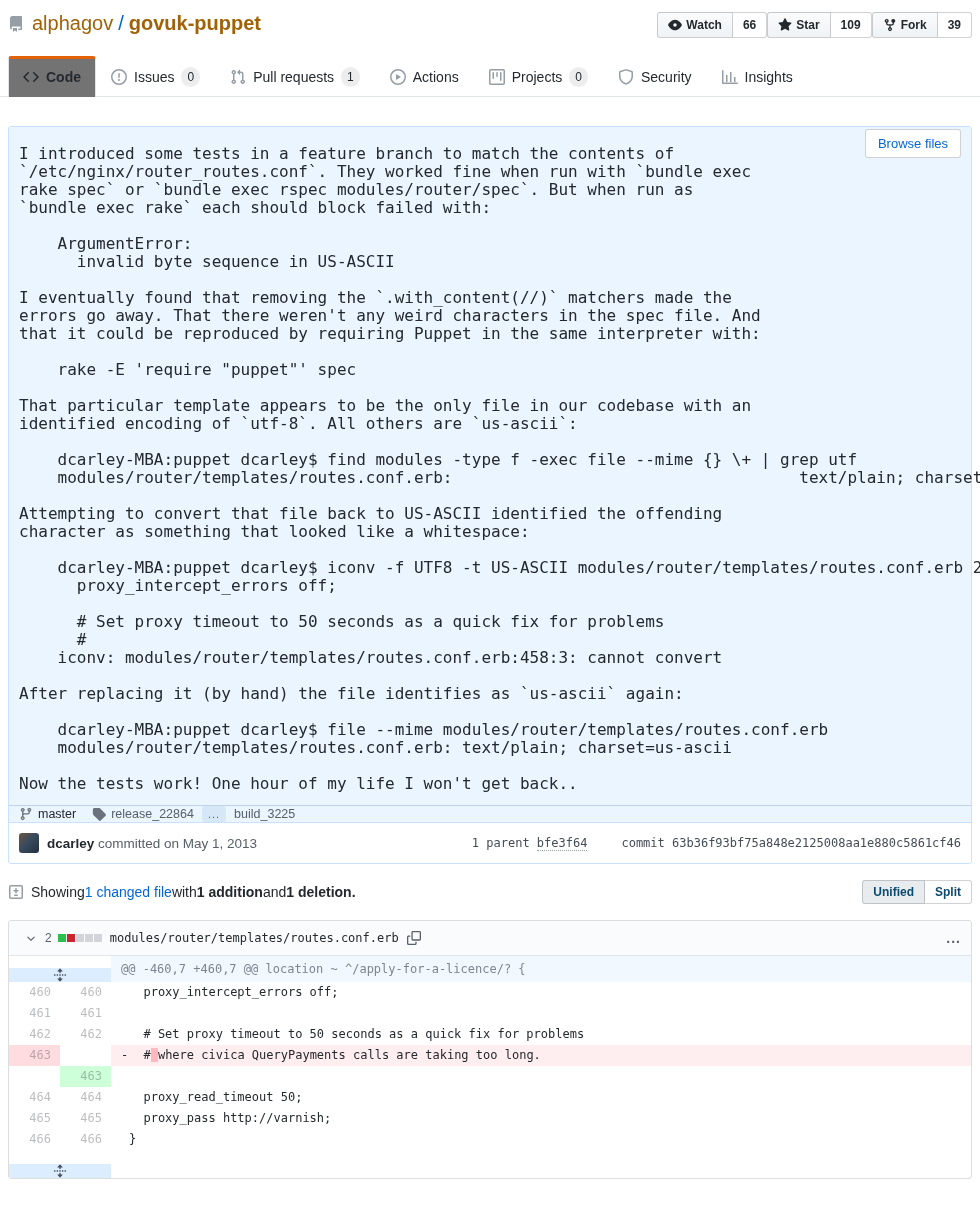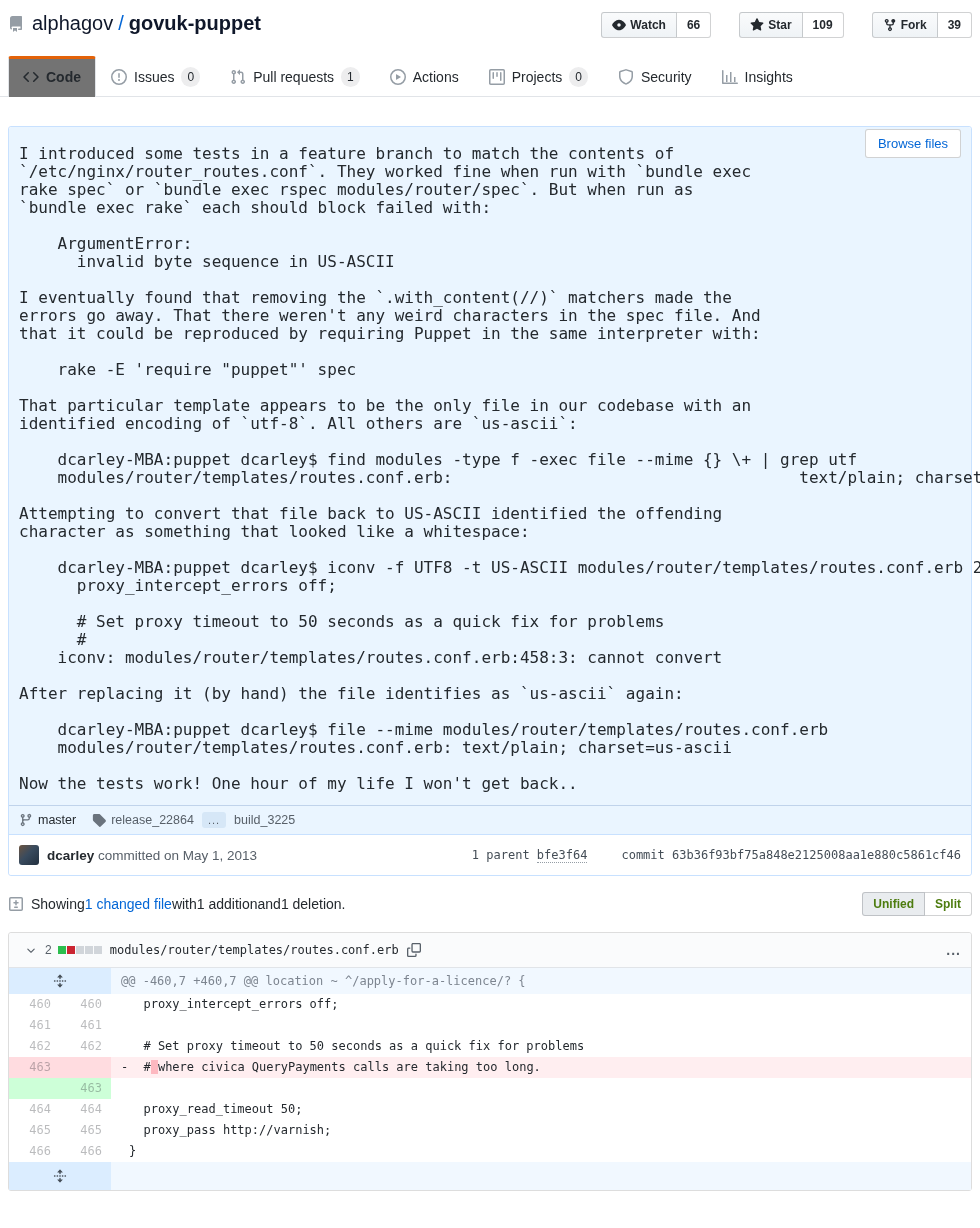--- a/index.html
+++ b/index.html
@@ -5,24 +5,24 @@
   * { margin:0; padding:0; box-sizing:border-box; }
   html,body { width:980px; height:1228px; overflow:hidden; background:#fff;
     font-family:"Liberation Sans", sans-serif; color:#24292e; }
   a { text-decoration:none; cursor:pointer; }
   svg { display:block; }
 
   
   .pagehead { padding:12px 8px 0 8px; display:flex; justify-content:space-between; align-items:flex-start; }
   .repo-title { display:flex; align-items:center; font-size:20px; color:#0366d6; }
   .repo-title .repo-icon { margin-right:8px; color:#959da5; }
-  .repo-title a { color:#0f172a; }
+  .repo-title a { color:#a16207; }
   .repo-title .sep { margin:0 5px; color:#0366d6; }
   .repo-title .name { font-weight:bold; }
-  .pagehead-actions { display:flex; list-style:none; gap:28px; }
+  .pagehead-actions { display:flex; list-style:none; gap:0; }
   .social-group { display:flex; }
   .btn-part { display:flex; align-items:center; gap:4px; font-size:12px; font-weight:bold;
     color:#24292e; border:1px solid rgba(27,31,35,.2); padding:3px 10px; line-height:18px;
     background:linear-gradient(180deg,#fafbfc,#eff3f6); }
   .btn-part.main { border-radius:3px 0 0 3px; }
   .btn-part.count { border-left:none; border-radius:0 3px 3px 0; background:#fff; }
   .btn-part svg { color:#24292e; }
 
   
   .tabnav { margin-top:18px; border-bottom:1px solid #e1e4e8; padding-left:8px; display:flex; }
@@ -38,63 +38,63 @@
   
   .container { padding:0 8px; }
   .commit-box { margin-top:29px; border:1px solid #c8e1ff; border-radius:3px; }
   .commit-blue { background:#eaf5ff; border-radius:3px 3px 0 0; padding:10px 10px 12px 10px; position:relative; }
   .commit-title { font-size:20px; font-weight:bold; color:#1b1f23; line-height:28px; padding-right:110px; }
   .browse-btn { position:absolute; top:2px; right:10px; background:#fff; color:#0366d6;
     border:1px solid rgba(27,31,35,.2); border-radius:3px; font-size:13px; padding:6px 12px;
     font-family:"Liberation Sans",sans-serif; cursor:pointer; }
   .commit-desc { margin-top:8px; font-family:"DejaVu Sans Mono", monospace; font-size:16px;
     line-height:18px; color:#24292e; white-space:pre; }
-  .branches-row { background:#eaf5ff; border-top:1px solid #c0d3eb; padding:6px 10px;
+  .branches-row { background:#eaf5ff; border-top:1px solid #c0d3eb; padding:0 10px;
     display:flex; align-items:center; font-size:12.5px; color:#444d56; }
   .branches-row svg { color:#6a737d; margin-right:5px; }
   .branches-row .branch-name { color:#24292e; margin-right:16px; }
   .branches-row .tag-name { color:#586069; margin-right:8px; }
   .more-pill { background:#d6e7f7; border-radius:3px; padding:0 6px; font-size:11px;
     color:#586069; letter-spacing:1px; margin-right:8px; line-height:16px; cursor:pointer; }
   .meta-row { background:#fff; border-top:1px solid #c8e1ff; border-radius:0 0 3px 3px;
     padding:10px; display:flex; align-items:center; }
   .avatar { width:20px; height:20px; border-radius:3px; flex:none;
     background:linear-gradient(135deg,#6b5440 0%,#394b5e 45%,#22303f 100%); }
   .meta-author { margin-left:8px; font-size:13.5px; color:#586069; }
   .meta-author strong { color:#24292e; }
   .meta-right { margin-left:auto; display:flex; align-items:center; gap:34px;
     font-family:"DejaVu Sans Mono", monospace; font-size:12px; color:#444d56; }
   .parent-sha { color:#444d56; border-bottom:1px dotted #959da5; }
 
   
   .summary-row { margin-top:16px; display:flex; align-items:center; font-size:14px; color:#24292e; }
   .summary-row svg { color:#959da5; margin-right:7px; }
   .summary-row a { color:#0366d6; }
-  .summary-row .bold { font-weight:normal; }
+  .summary-row .bold { font-weight:bold; }
   .toggle-group { margin-left:auto; display:flex; }
-  .toggle-btn { font-size:12px; font-weight:bold; color:#4d7c0f; padding:4px 10px;
+  .toggle-btn { font-size:12px; font-weight:bold; color:#0c4a6e; padding:4px 10px;
     border:1px solid rgba(27,31,35,.2); background:#fff; cursor:pointer;
     font-family:"Liberation Sans",sans-serif; }
   .toggle-btn.selected { background:#e9ecef; }
   .toggle-btn:first-child { border-radius:3px 0 0 3px; }
   .toggle-btn:last-child { border-radius:0 3px 3px 0; border-left:none; }
 
   
   .diff-box { margin-top:16px; border:1px solid #ddd; border-radius:3px; }
   .file-header { background:#fafbfc; border-bottom:1px solid #e1e4e8; border-radius:3px 3px 0 0;
     padding:9px 10px; display:flex; align-items:center; font-size:12px; color:#586069; }
   .file-header .chev { color:#586069; margin:0 8px 0 6px; cursor:pointer; }
   .diffstat { display:flex; gap:1px; margin:0 8px 0 6px; }
   .diffstat i { width:8px; height:8px; display:block; }
   .file-name { font-family:"DejaVu Sans Mono", monospace; font-size:12px; color:#24292e; }
   .copy-icon { margin-left:8px; color:#586069; cursor:pointer; }
   .kebab { margin-left:auto; color:#586069; font-weight:bold; font-size:14px; letter-spacing:1px; cursor:pointer; }
 
   .drow { display:flex; height:21px; font-family:"DejaVu Sans Mono", monospace;
-    font-size:12px; line-height:21px; }
+    font-size:12px; line-height:21px;align-items:flex-end; }
   .g { width:51px; flex:none; text-align:right; padding-right:9px; color:rgba(27,31,35,.3);
     cursor:pointer; }
   .dc { flex:1; white-space:pre; padding-left:10px; color:#24292e; overflow:hidden; }
   .m { display:inline-block; width:8px; white-space:pre; }
   .drow.hunk, .drow.expander-row { height:26px; line-height:26px; }
   .drow.expander-row { height:28px; }
   .gexp { width:102px; flex:none; background:#dbedff; display:flex; align-items:center;
     justify-content:center; cursor:pointer; color:#444d56; }
   .hunk .dc, .expander-row .dc { background:#f1f8ff; color:#7d8590; }
   .drow.del .g { background:#ffdce0; }

